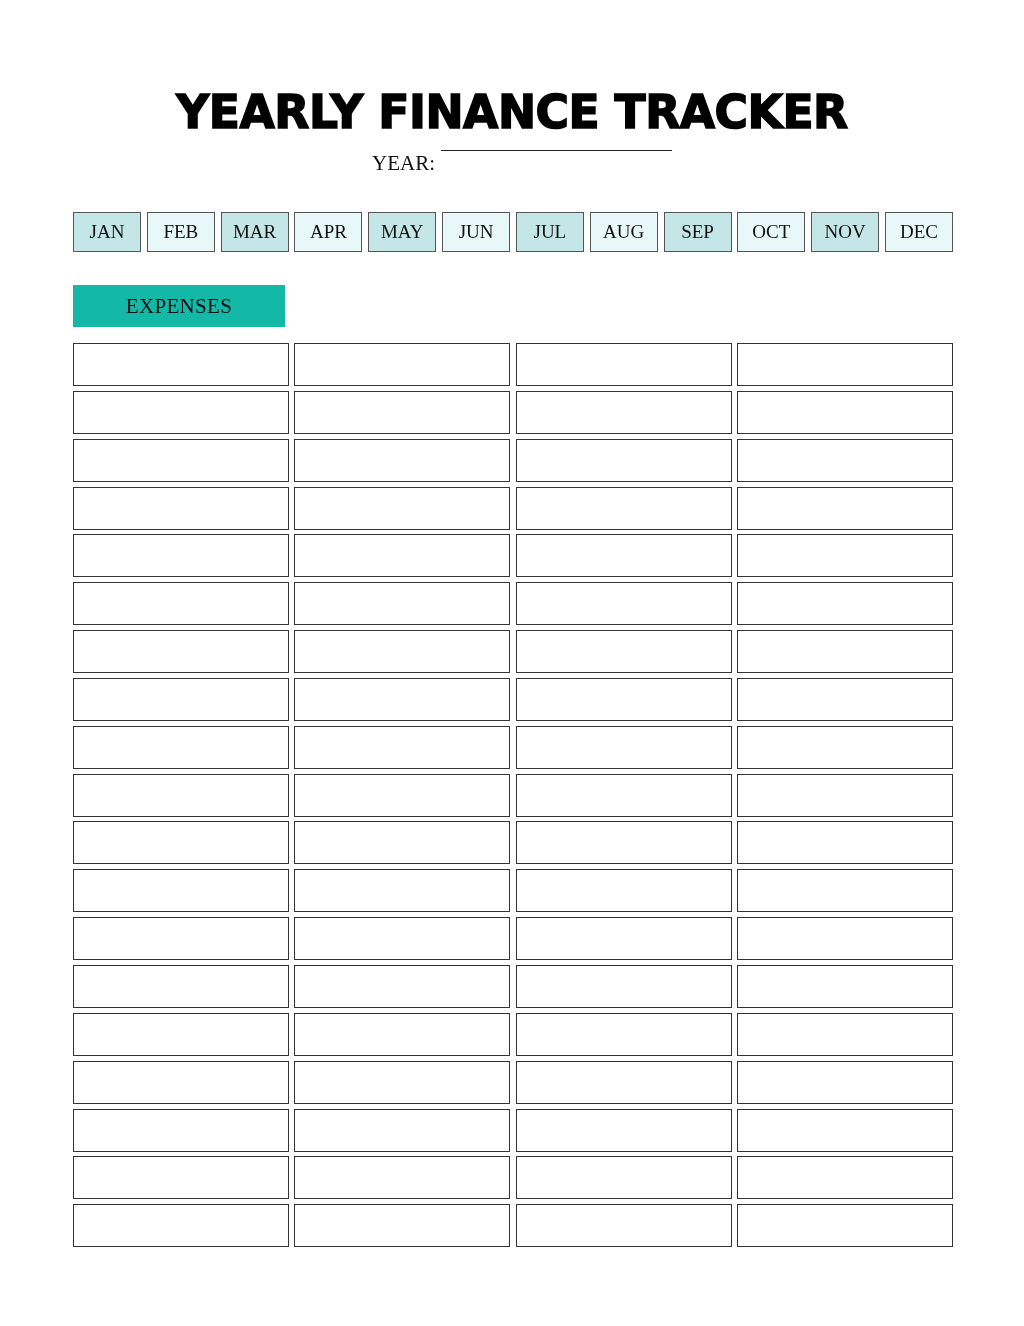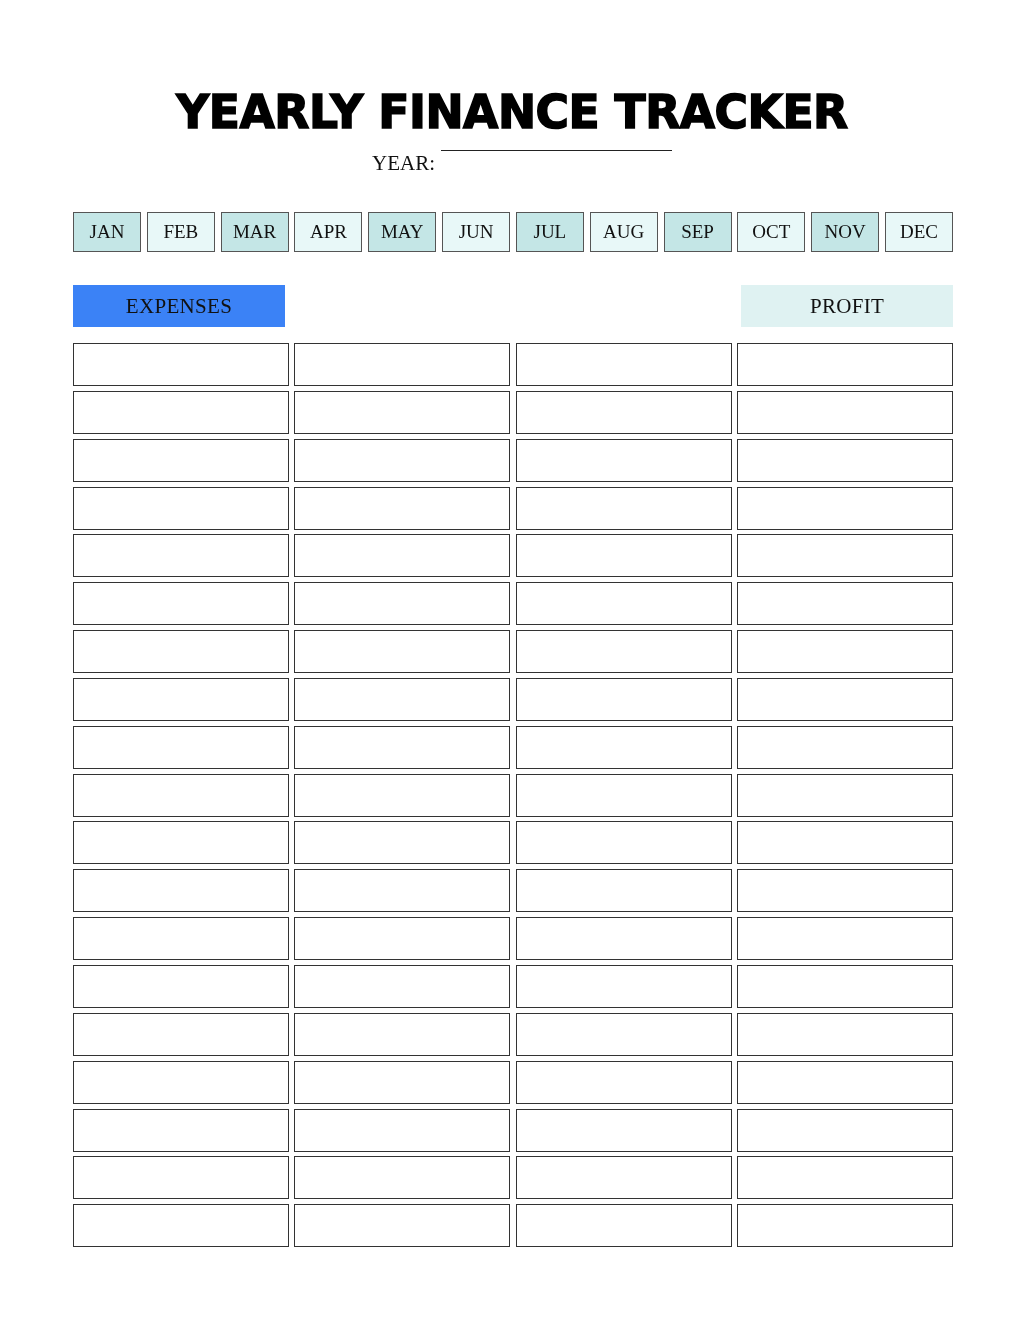--- a/index.html
+++ b/index.html
@@ -26,21 +26,21 @@
     .month.dark { background: #c4e6e6; }
     .month.light { background: #e8f8f8; }
     .headers {
       position: absolute; top: 285px; left: 73px; width: 880px; height: 42px; display: flex; justify-content: space-between;
     }
     .header {
       width: 212px; height: 42px; display: flex; align-items: center; justify-content: center;
       font-family: "Liberation Serif", serif; font-size: 21px; letter-spacing: 0.3px; color: #111;
     }
     .header.light { background: #dff2f2; }
-    .header.dark { background: #3b82f6; }
+    .header.dark { background: #14b8a6; }
     .grid {
       position: absolute; top: 343px; left: 73px; width: 880px;
     }
     .grow { display: flex; justify-content: space-between; height: 43px; margin-bottom: 4.85px; }
     .cell {
       width: 216px; height: 43px; box-sizing: border-box; border: 1.5px solid #333; background: #fff;
     }
     .cell input {
       width: 100%; height: 100%; border: none; outline: none; background: transparent; box-sizing: border-box;
       padding: 0 8px; font-family: "Liberation Serif", serif; font-size: 18px; color: #111;
@@ -66,21 +66,20 @@
     <div class="month dark">JUL</div>
     <div class="month light">AUG</div>
     <div class="month dark">SEP</div>
     <div class="month light">OCT</div>
     <div class="month dark">NOV</div>
     <div class="month light">DEC</div>
   </div>
 
 <div class="headers" id="headers">
     <div class="header dark">EXPENSES</div>
-    <div class="header light">PROFIT</div>
   </div>
 
 <div class="grid" id="grid">
     <div class="grow">
       <div class="cell"><input type="text" style=""></div>
       <div class="cell"><input type="text" style=""></div>
       <div class="cell"><input type="text" style=""></div>
       <div class="cell"><input type="text" style=""></div>
     </div>
     <div class="grow">

